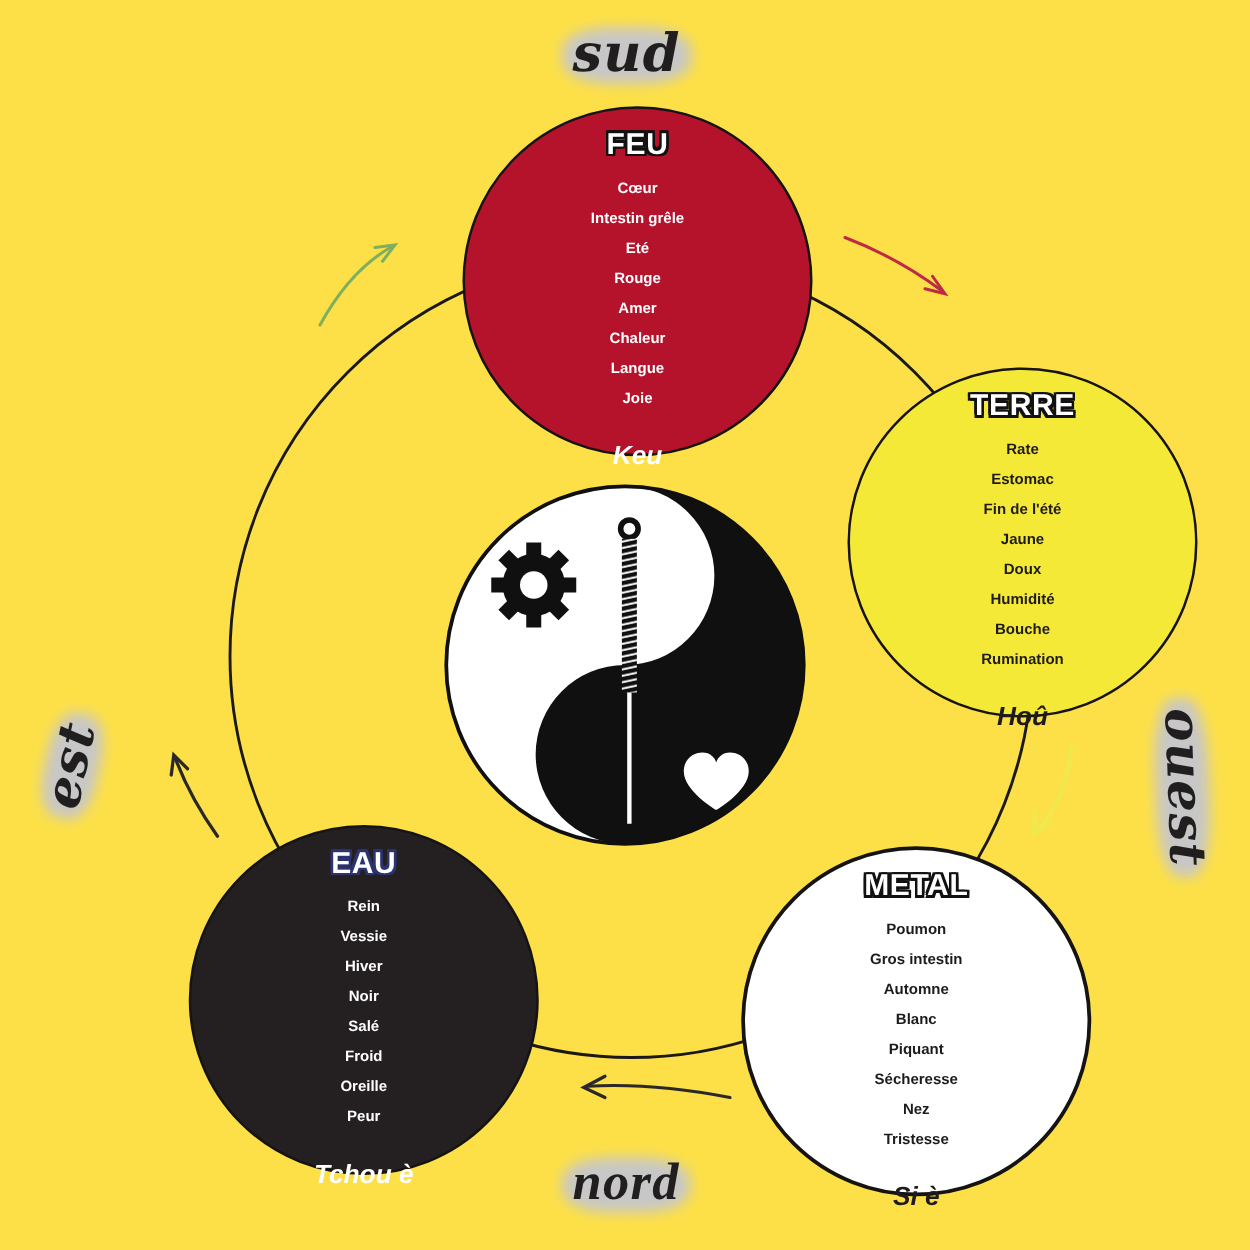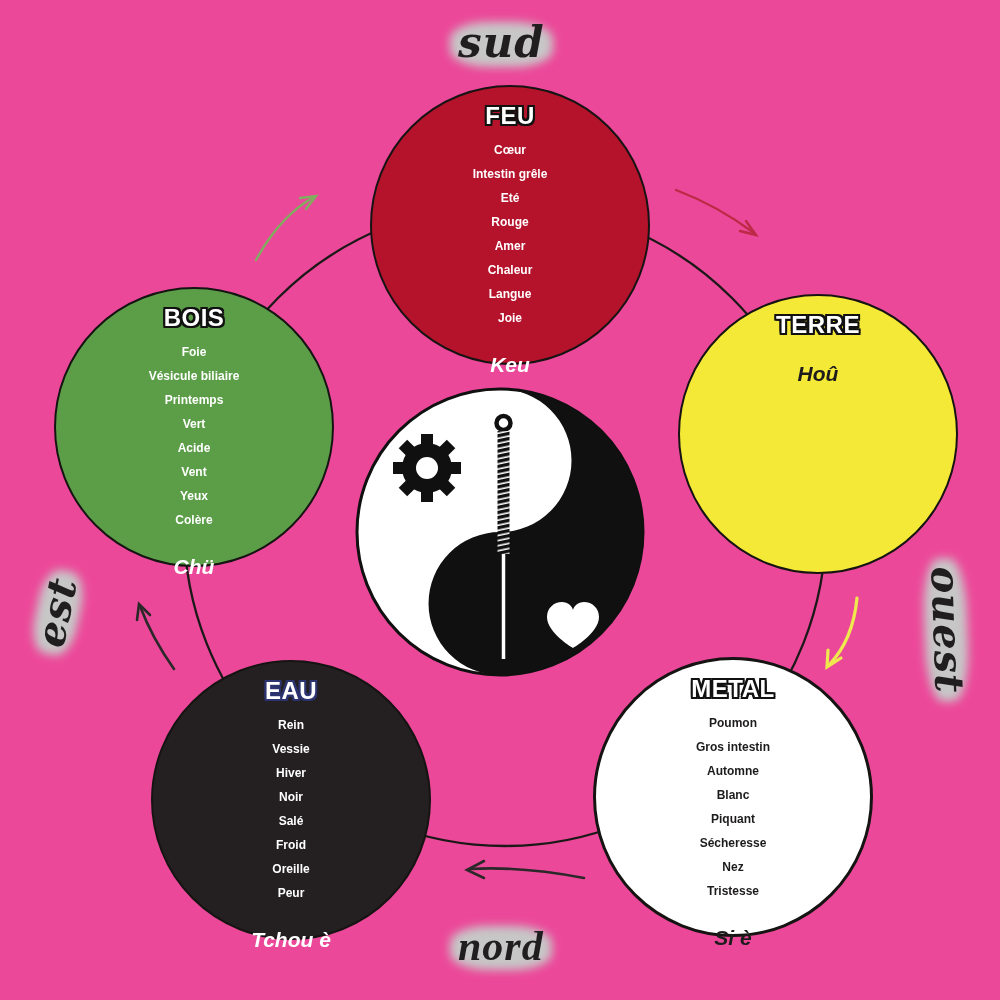--- a/index.html
+++ b/index.html
@@ -9,21 +9,21 @@
   }
   
   .circle{
     position:absolute;width:280px;height:280px;border-radius:50%;
     border:2px solid #161413;box-sizing:border-box;text-align:center;
     z-index:3;display:flex;flex-direction:column;align-items:center;
   }
   #c-metal{border-width:3px;}
   #c-feu  {left:370px;top:85px;}
   #c-terre{left:678px;top:294px;}
-  #c-metal{left:593px;top:657px;}
+  #c-metal{left:593px;top:677px;}
   #c-eau  {left:151px;top:660px;}
   #c-bois {left:54px;top:287px;}
   .c-title{
     margin-top:15px;font-size:24px;font-weight:bold;letter-spacing:.5px;
     color:#ffffff;
     text-shadow:-2px -2px 0 #111,2px -2px 0 #111,-2px 2px 0 #111,2px 2px 0 #111,
                 -2px 0 0 #111,2px 0 0 #111,0 -2px 0 #111,0 2px 0 #111;
   }
   .outline-navy{
     text-shadow:-2px -2px 0 #2b3470,2px -2px 0 #2b3470,-2px 2px 0 #2b3470,2px 2px 0 #2b3470,
@@ -49,21 +49,21 @@
   .dir .dir-text{position:relative;}
   #dir-sud   {left:458px;top:18px;}
   #dir-centre{left:824px;top:218px;font-size:40px;}
   #dir-nord  {left:458px;top:922px;font-family:Liberation Serif, serif;}
   #dir-ouest {left:948px;top:630px;transform:translate(-50%,-50%) rotate(88deg);font-size:40px;}
   #dir-est   {left:56px;top:612px;transform:translate(-50%,-50%) rotate(-78deg);font-size:40px;}
 </style>
 </head>
 <body>
 
-<div id="canvas" style="background: #ec4899;">
+<div id="canvas" style="background: #fde047;">
 
   <svg id="lines" width="1000" height="1000" viewBox="0 0 1000 1000">
     <circle cx="505" cy="525" r="321" fill="none" stroke="#1b1918" stroke-width="2.3"></circle>
     <g fill="none" stroke-width="2.4" stroke-linecap="round" stroke="#7fae5e">
       <path d="M256,260 Q280,216 314,197"></path>
       <polyline points="300,198 316,196 306,209"></polyline>
     </g>
     <g fill="none" stroke-width="2.4" stroke-linecap="round" stroke="#bc2a46">
       <path d="M676,190 Q718,206 754,233"></path>
       <polyline points="740,231 756,235 746,221"></polyline>
@@ -109,20 +109,30 @@
       <div class="c-item">Amer</div>
       <div class="c-item">Chaleur</div>
       <div class="c-item">Langue</div>
       <div class="c-item">Joie</div>
     </div>
     <div class="c-phon">Keu</div>
   </div>
 
   <div class="circle" id="c-terre" style="background: rgb(245, 233, 55); color: rgb(29, 27, 28);">
     <div class="c-title">TERRE</div>
+    <div class="c-items">
+      <div class="c-item">Rate</div>
+      <div class="c-item">Estomac</div>
+      <div class="c-item">Fin de l'été</div>
+      <div class="c-item">Jaune</div>
+      <div class="c-item">Doux</div>
+      <div class="c-item">Humidité</div>
+      <div class="c-item">Bouche</div>
+      <div class="c-item">Rumination</div>
+    </div>
     <div class="c-phon">Hoû</div>
   </div>
 
   <div class="circle" id="c-metal" style="background: rgb(255, 255, 255); color: rgb(29, 27, 28);">
     <div class="c-title">METAL</div>
     <div class="c-items">
       <div class="c-item">Poumon</div>
       <div class="c-item">Gros intestin</div>
       <div class="c-item">Automne</div>
       <div class="c-item">Blanc</div>
@@ -142,34 +152,20 @@
       <div class="c-item">Hiver</div>
       <div class="c-item">Noir</div>
       <div class="c-item">Salé</div>
       <div class="c-item">Froid</div>
       <div class="c-item">Oreille</div>
       <div class="c-item">Peur</div>
     </div>
     <div class="c-phon">Tchou è</div>
   </div>
 
-  <div class="circle" id="c-bois" style="background: rgb(92, 158, 72); color: rgb(255, 255, 255);">
-    <div class="c-title">BOIS</div>
-    <div class="c-items">
-      <div class="c-item">Foie</div>
-      <div class="c-item">Vésicule biliaire</div>
-      <div class="c-item">Printemps</div>
-      <div class="c-item">Vert</div>
-      <div class="c-item">Acide</div>
-      <div class="c-item">Vent</div>
-      <div class="c-item">Yeux</div>
-      <div class="c-item">Colère</div>
-    </div>
-    <div class="c-phon">Chü</div>
-  </div>
 
   <svg id="yinyang" width="292" height="292" viewBox="0 0 292 292">
     <defs>
       <pattern id="coil" width="7" height="5" patternUnits="userSpaceOnUse" patternTransform="rotate(-12)">
         <rect width="7" height="5" fill="#101010"></rect>
         <line x1="0" y1="1.2" x2="7" y2="1.2" stroke="#ffffff" stroke-width="1.6"></line>
       </pattern>
     </defs>
     <circle cx="146" cy="146" r="143" fill="#ffffff" stroke="#101010" stroke-width="3"></circle>
     <path d="M146,3 A143,143 0 0 1 146,289 A71.5,71.5 0 0 1 146,146 A71.5,71.5 0 0 0 146,3 Z" fill="#101010"></path>

